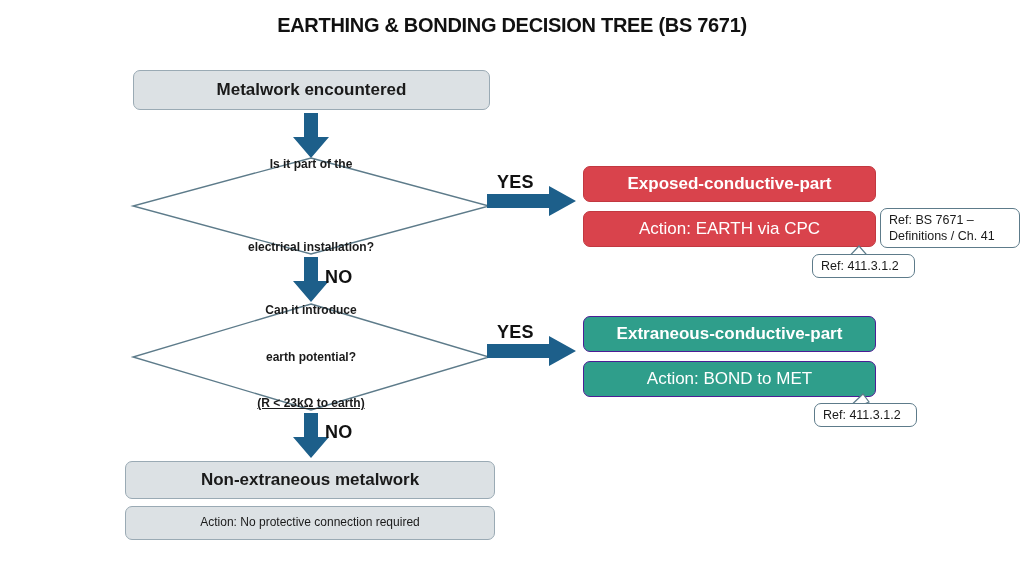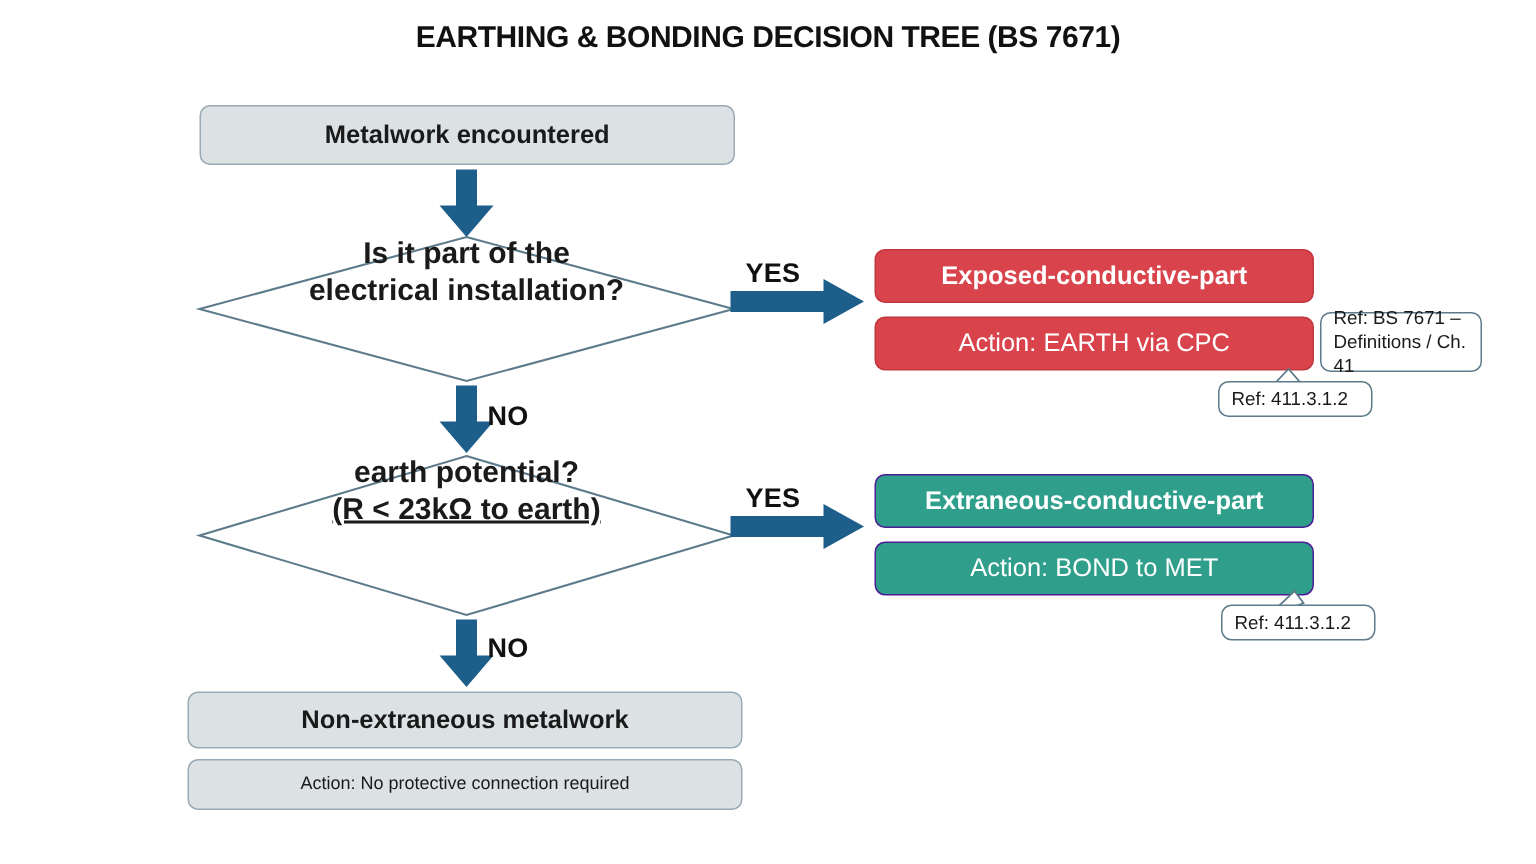--- a/index.html
+++ b/index.html
@@ -76,23 +76,23 @@
     overflow: visible;
   }
   .diamond-label {
     position: absolute;
     top: 0; left: 0;
     width: 100%;
     height: 100%;
     display: flex;
     flex-direction: column;
     align-items: center;
-    justify-content: flex-start;
+    justify-content: space-between;
     text-align: center;
-    font-size: 20px;
+    font-size: 12px;
     font-weight: bold;
     line-height: 1.25;
     color: #1a1a1a;
     pointer-events: none;
   }
   .diamond-label .thin { font-weight: bold; text-decoration: underline; }
 
   
   .arrow {
     position: absolute;
@@ -160,21 +160,21 @@
 </div>
 <div class="branch-label" style="left:497px; top:172px;">YES</div>
 
 <div class="node node-red head" style="left:583px; top:166px; width:293px; height:36px;">
   <span>Exposed-conductive-part</span>
 </div>
 <div class="node node-red" style="left:583px; top:211px; width:293px; height:36px;">
   <span>Action: EARTH via CPC</span>
 </div>
 
-<div class="callout" style="left:880px; top:208px; width:108px; height:40px;">
+<div class="callout" style="left:880px; top:208px; width:140px; height:40px;">
   <span>Ref: BS 7671 –
 Definitions / Ch. 41</span>
 </div>
 
 <div class="callout-tail" style="left:839px; top:242px;">
   <svg width="34" height="24" viewBox="0 0 34 24" aria-hidden="true">
     <path d="M2,23 L20,4 L27,12 Z" fill="#ffffff" stroke="#5d7b8a" stroke-width="1.2"></path>
   </svg>
 </div>
 <div class="callout" style="left:812px; top:254px; width:103px; height:24px;">
@@ -186,20 +186,21 @@
     <polygon points="13,0 27,0 27,24 38,24 20,45 2,24 13,24" fill="#1d5f8a"></polygon>
   </svg>
 </div>
 <div class="branch-label" style="left:325px; top:267px;">NO</div>
 
 <div class="diamond-wrap" style="left:132px; top:303px; width:358px; height:108px;">
   <svg width="358" height="108" viewBox="0 0 358 108">
     <polygon points="179,1 357,54 179,107 1,54" fill="#ffffff" stroke="#5d7b8a" stroke-width="1.4"></polygon>
   </svg>
   <div class="diamond-label">
+    <span>Can it introduce</span>
     <span>earth potential?</span>
     <span class="thin">(R &lt; 23kΩ to earth)</span>
   </div>
 </div>
 
 <div class="arrow" style="left:487px; top:336px;">
   <svg width="90" height="32" viewBox="0 0 90 32" aria-hidden="true">
     <polygon points="0,8 62,8 62,0 89,15 62,30 62,22 0,22" fill="#1d5f8a"></polygon>
   </svg>
 </div>

